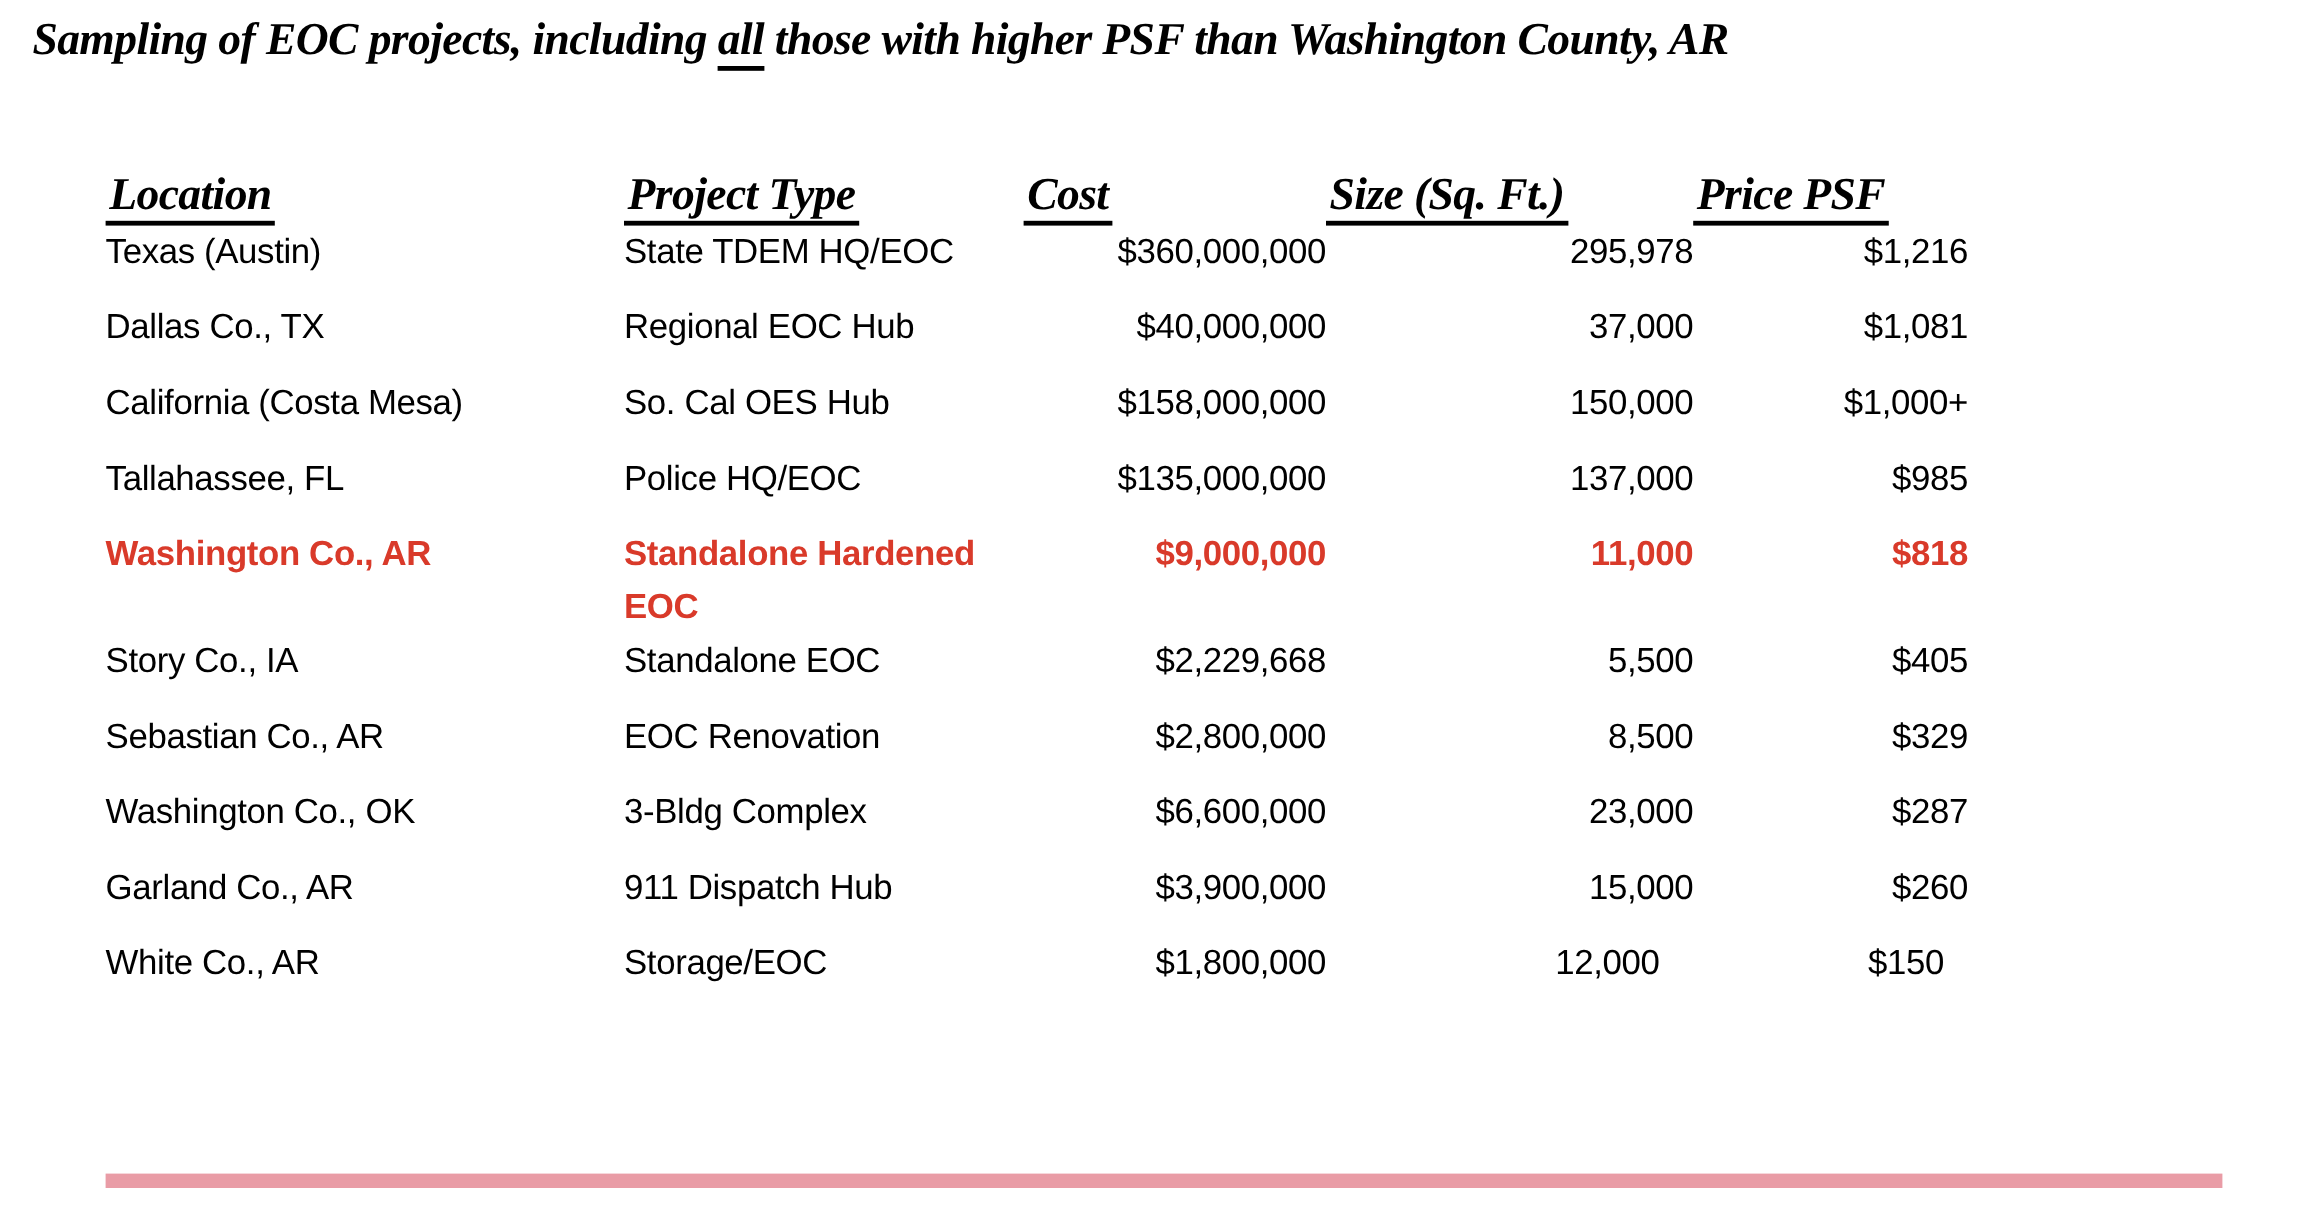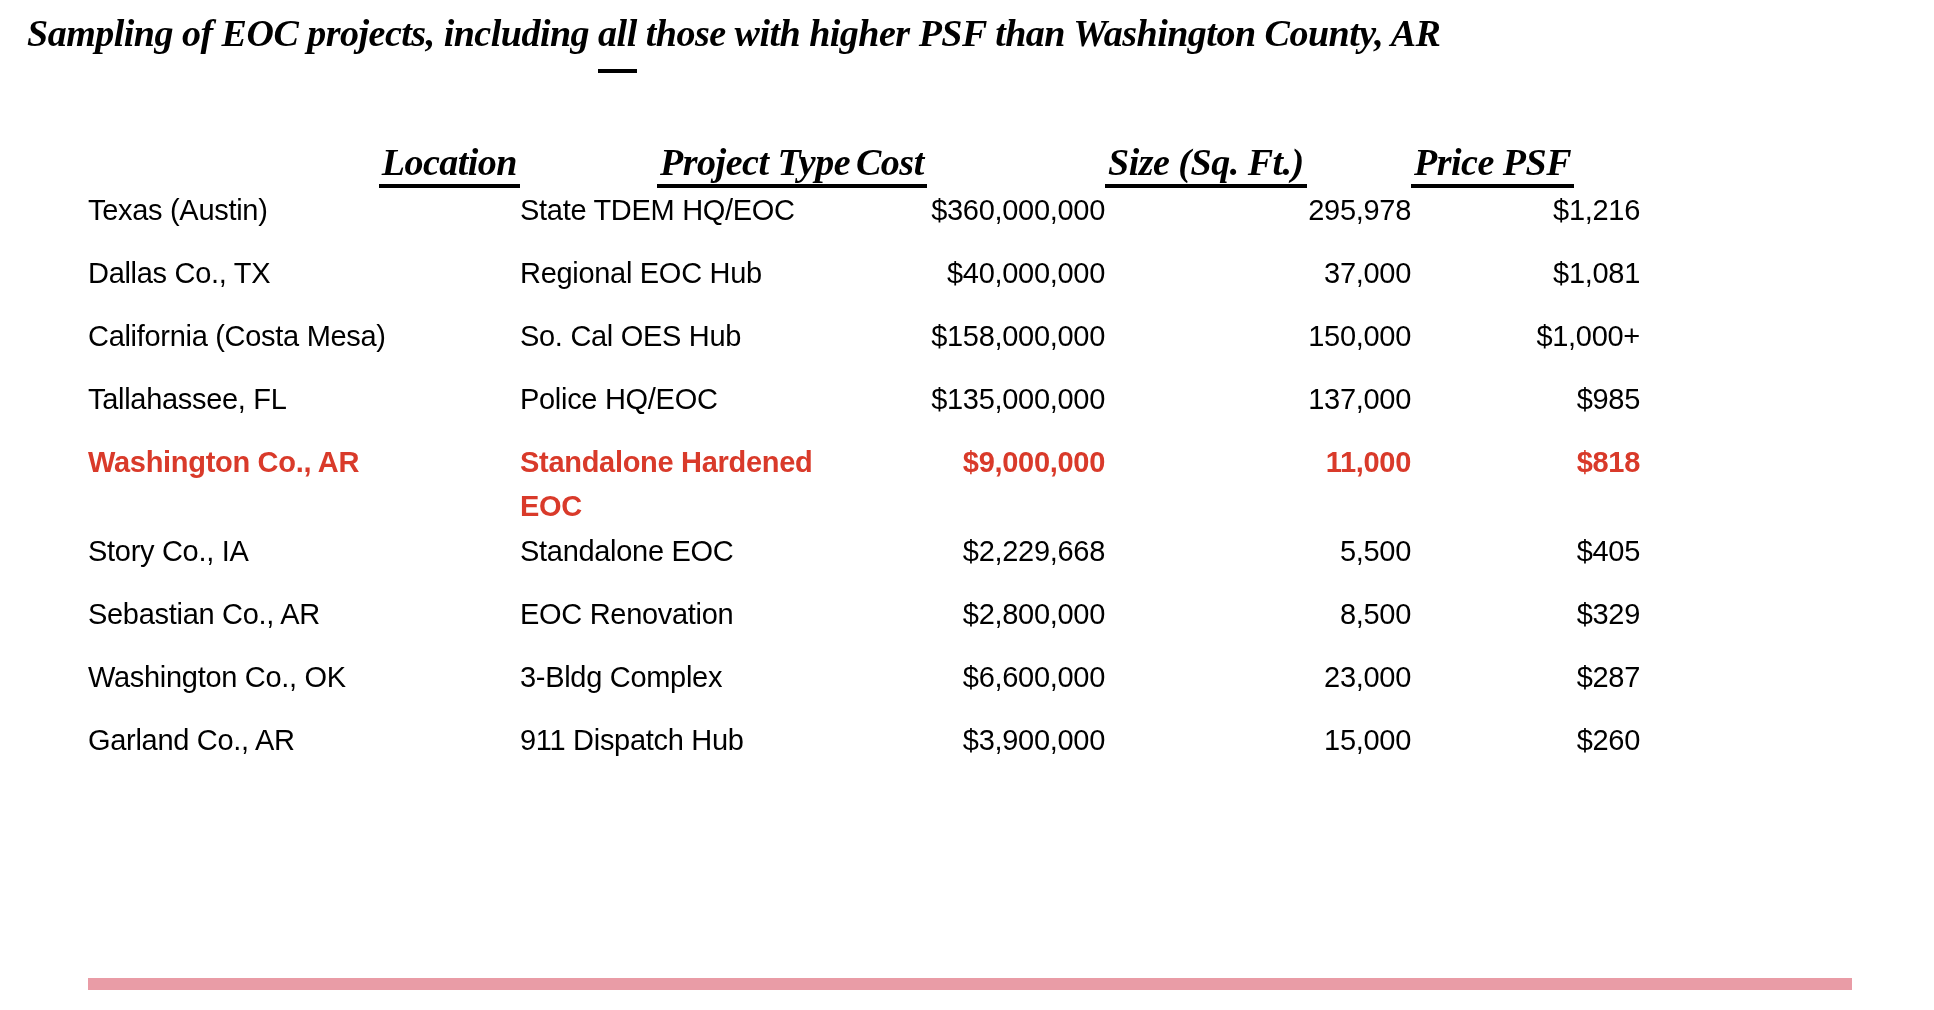--- a/index.html
+++ b/index.html
@@ -20,21 +20,21 @@
   
   .title {
     position: absolute; left: 27px; top: 10px;
     font-family: "Liberation Serif", serif;
     font-style: italic; font-weight: bold;
     font-size: 38px; line-height: 46px;
     letter-spacing: -0.5px; white-space: nowrap;
   }
   .title .uword {
     border-bottom: 4px solid var(--text);
-    padding-bottom: 15px;
+    padding-bottom: 1px;
   }
 
   
   table.eoc {
     position: absolute; left: 88px; top: 140px;
     border-collapse: collapse; table-layout: fixed;
   }
   col.c-loc  { width: 432px; }
   col.c-type { width: 333px; }
   col.c-cost { width: 252px; }
@@ -47,21 +47,21 @@
     font-style: italic; font-weight: bold;
     font-size: 38px; letter-spacing: -0.5px;
     white-space: nowrap;
   }
   thead th .hdr {
     display: inline-block;
     border-bottom: 4px solid var(--text);
     padding: 0 3px 2px 3px;
     line-height: 40px;
   }
-  th.h-loc, th.h-type { text-align: right; font-family: Liberation Serif, serif; }
+  th.h-loc, th.h-type { text-align: left; font-family: Liberation Serif, serif; }
   th.h-cost, th.h-size, th.h-psf { text-align: left; }
   th.h-cost .hdr { margin-right: 55px; }
   th.h-size .hdr { margin-right: -18px; }
   th.h-psf  .hdr { margin-right: -43px; }
 
   tbody tr { height: 63px; }
   tbody tr.double { height: 89px; }
   tbody td {
     vertical-align: top; padding: 0;
     font-size: 29px; line-height: 44px;
@@ -163,18 +163,25 @@
         <td class="size">23,000</td>
         <td class="psf">$287</td>
       </tr>
       <tr>
         <td class="loc">Garland Co., AR</td>
         <td class="type">911 Dispatch Hub</td>
         <td class="cost">$3,900,000</td>
         <td class="size">15,000</td>
         <td class="psf">$260</td>
       </tr>
+      <tr>
+        <td class="loc">White Co., AR</td>
+        <td class="type">Storage/EOC</td>
+        <td class="cost">$1,800,000</td>
+        <td class="size nudge-size">12,000</td>
+        <td class="psf nudge-psf">$150</td>
+      </tr>
     </tbody>
   </table>
 
   <div class="divider"></div>
 
 </div>
 
 </body></html>

